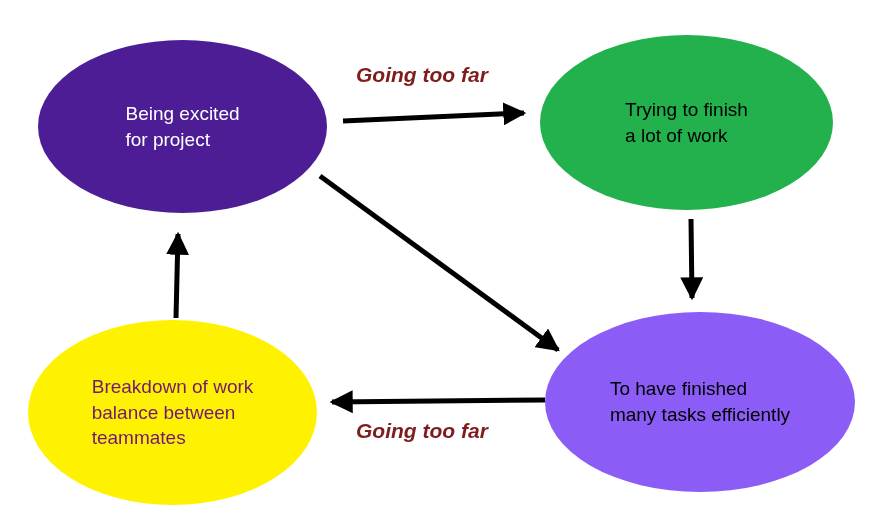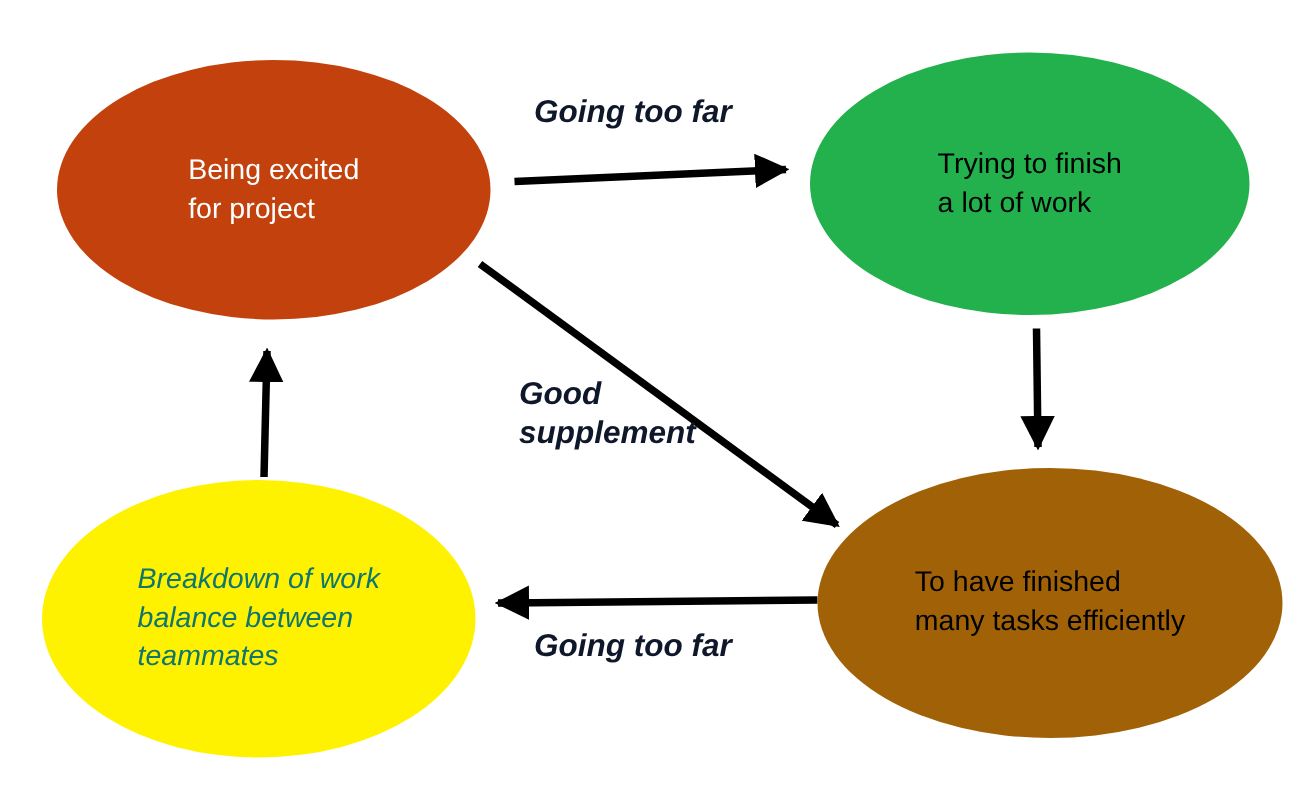--- a/index.html
+++ b/index.html
@@ -37,21 +37,21 @@
   }
   .node-excited   { left: 38px;  top: 40px;  width: 289px; height: 173px; }
   .node-trying    { left: 540px; top: 35px;  width: 293px; height: 175px; }
   .node-finished  { left: 545px; top: 312px; width: 310px; height: 180px; }
   .node-breakdown { left: 28px;  top: 320px; width: 289px; height: 185px; }
   .edge-label {
     position: absolute;
     font-size: 21px;
     font-style: italic;
     font-weight: 600;
-    color: #0f172a;
+    color: #7f1d1d;
     line-height: 1.25;
     white-space: pre-line;
   }
   .el-going-top     { left: 356px; top: 62px;  }
   .el-positive      { left: 716px; top: 224px; }
   .el-good          { left: 346px; top: 250px; }
   .el-going-bottom  { left: 356px; top: 418px; }
   .el-experiences   { left: 38px;  top: 243px; }
 </style>
 </head>
@@ -65,39 +65,37 @@
         <path d="M0,0 L10,5 L0,10 z" fill="#000000"></path>
       </marker>
     </defs>
     <line x1="343" y1="121" x2="524" y2="113" stroke="#000000" stroke-width="5" marker-end="url(#arrowhead)"></line>
     <line x1="691" y1="219" x2="692" y2="298" stroke="#000000" stroke-width="5" marker-end="url(#arrowhead)"></line>
     <line x1="320" y1="176" x2="558" y2="350" stroke="#000000" stroke-width="5" marker-end="url(#arrowhead)"></line>
     <line x1="545" y1="400" x2="332" y2="402" stroke="#000000" stroke-width="5" marker-end="url(#arrowhead)"></line>
     <line x1="176" y1="318" x2="178" y2="234" stroke="#000000" stroke-width="5" marker-end="url(#arrowhead)"></line>
   </svg>
 
-  <div class="node node-excited" style="background: #c2410c; color: rgb(255, 255, 255);">
+  <div class="node node-excited" style="background: #4c1d95; color: rgb(255, 255, 255);">
     <span class="node-label">Being excited
 for project</span>
   </div>
 
   <div class="node node-trying" style="background: rgb(34, 177, 76); color: rgb(0, 0, 0); align-items: center;">
     <span class="node-label">Trying to finish
 a lot of work</span>
   </div>
 
-  <div class="node node-finished" style="background: #a16207; color: rgb(0, 0, 0);">
+  <div class="node node-finished" style="background: #8b5cf6; color: rgb(0, 0, 0);">
     <span class="node-label">To have finished
 many tasks efficiently</span>
   </div>
 
-  <div class="node node-breakdown" style="background: rgb(255, 242, 0); color: #0f766e; font-style: italic;">
+  <div class="node node-breakdown" style="background: rgb(255, 242, 0); color: #701a75;">
     <span class="node-label">Breakdown of work
 balance between
 teammates</span>
   </div>
 
   <div class="edge-label el-going-top">Going too far</div>
-  <div class="edge-label el-good">Good
-supplement</div>
   <div class="edge-label el-going-bottom">Going too far</div>
 
 </div>
 
 </body></html>

